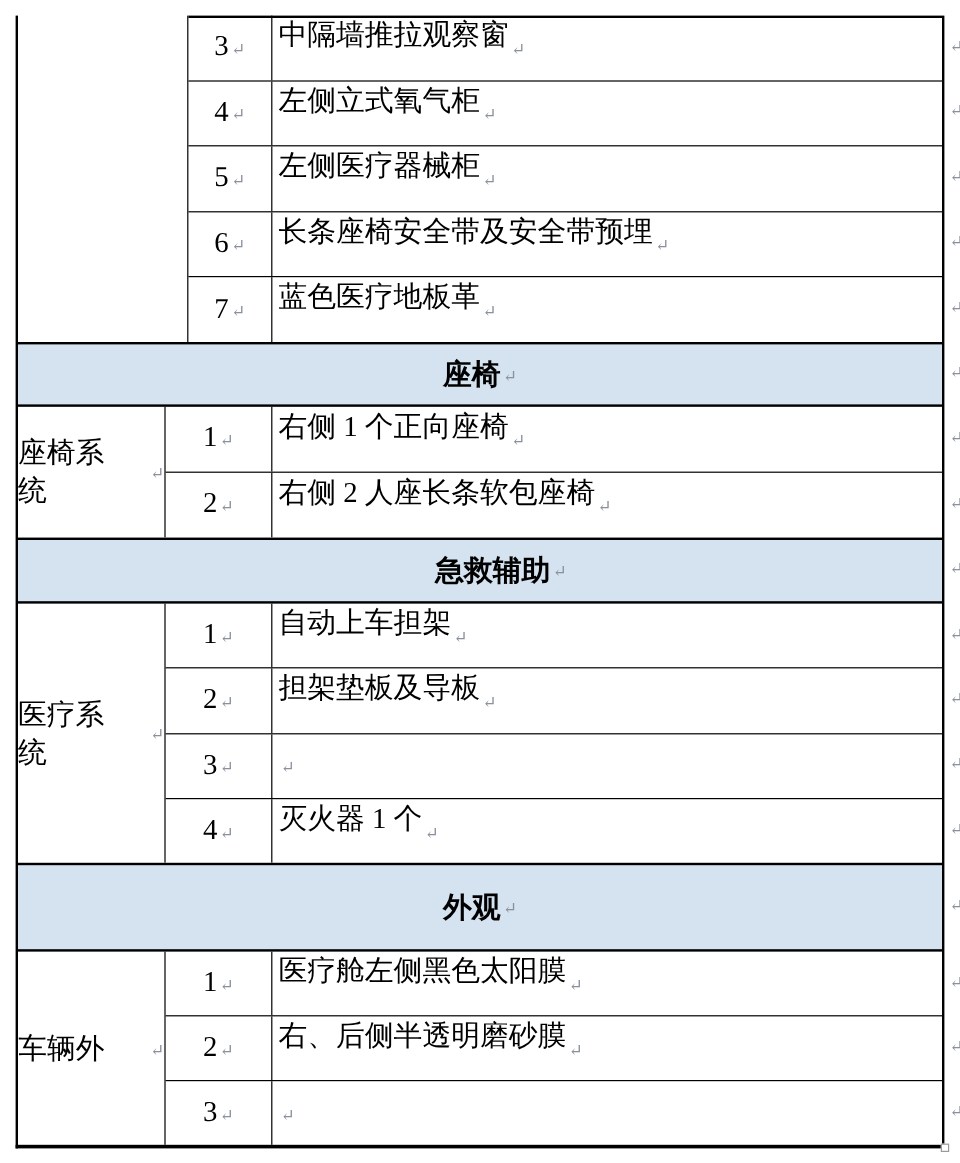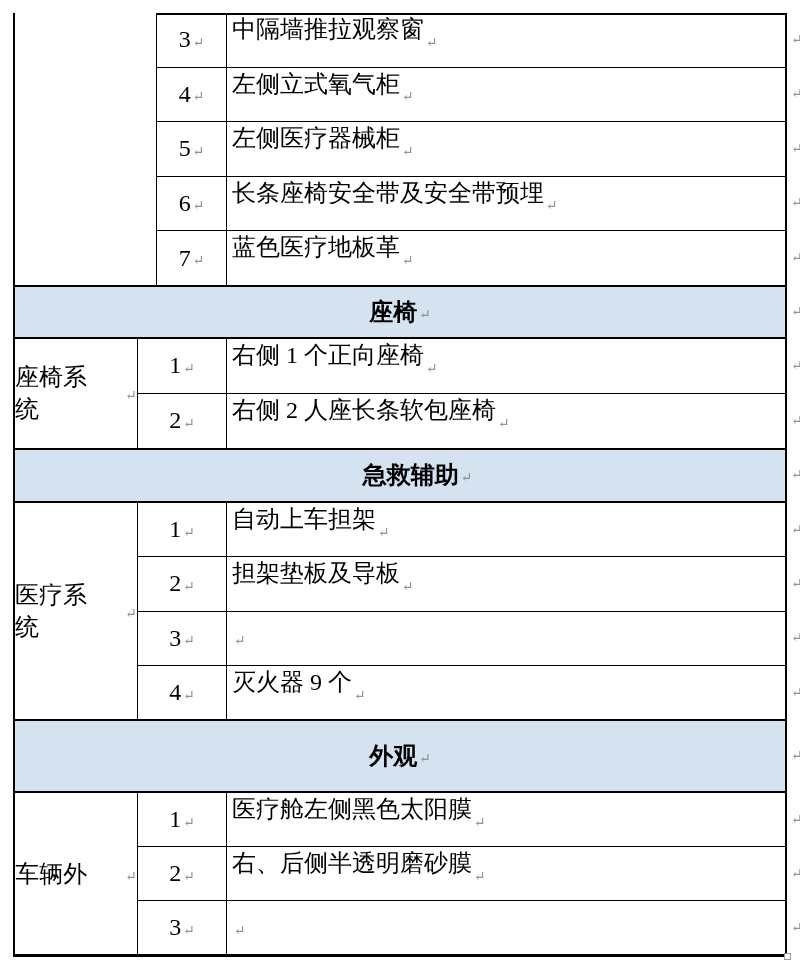--- a/index.html
+++ b/index.html
@@ -271,21 +271,21 @@
             </div>
           <span class="outmark">↵</span>
         </div>
 
         <div class="row">
           <div class="num">
               <span>4</span>
               <span class="mark">↵</span>
             </div>
           <div class="content">
-              <span>灭火器 9 个</span>
+              <span>灭火器 1 个</span>
               <span class="mark">↵</span>
             </div>
           <span class="outmark">↵</span>
         </div>
 
       </div>
     </div>
 
     <div class="hrow h-ext">
       <span>外观</span>

